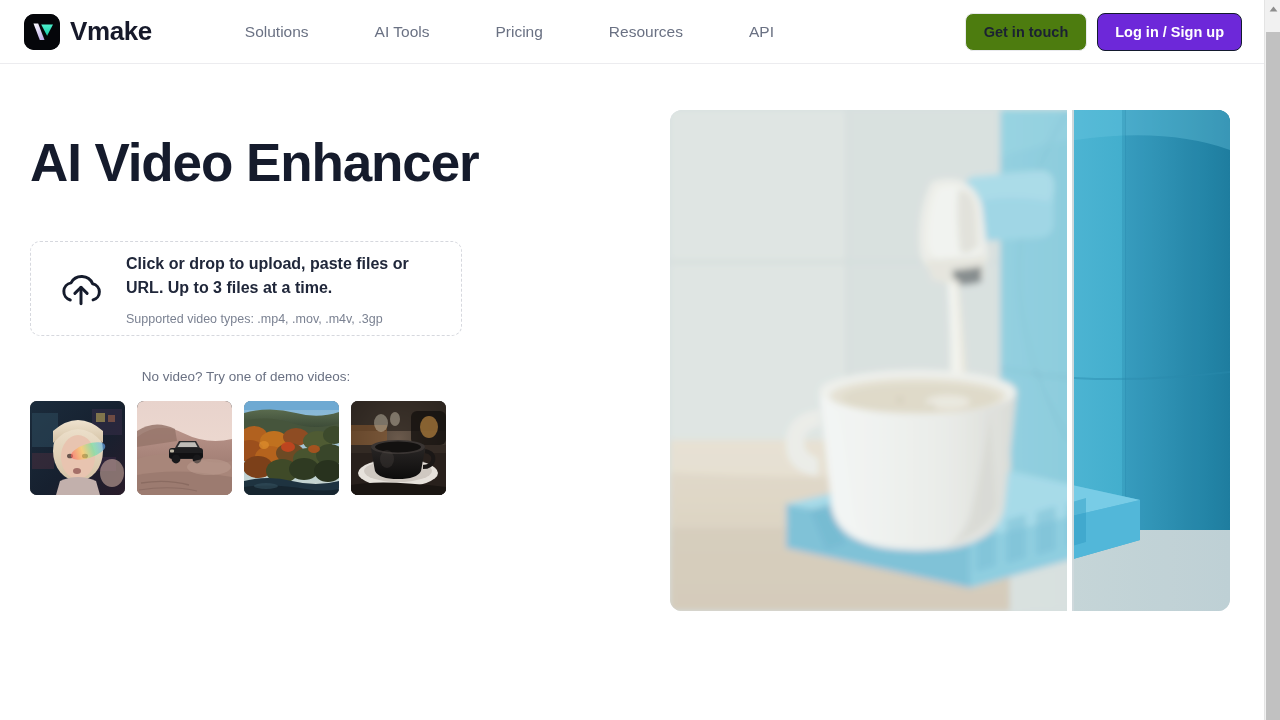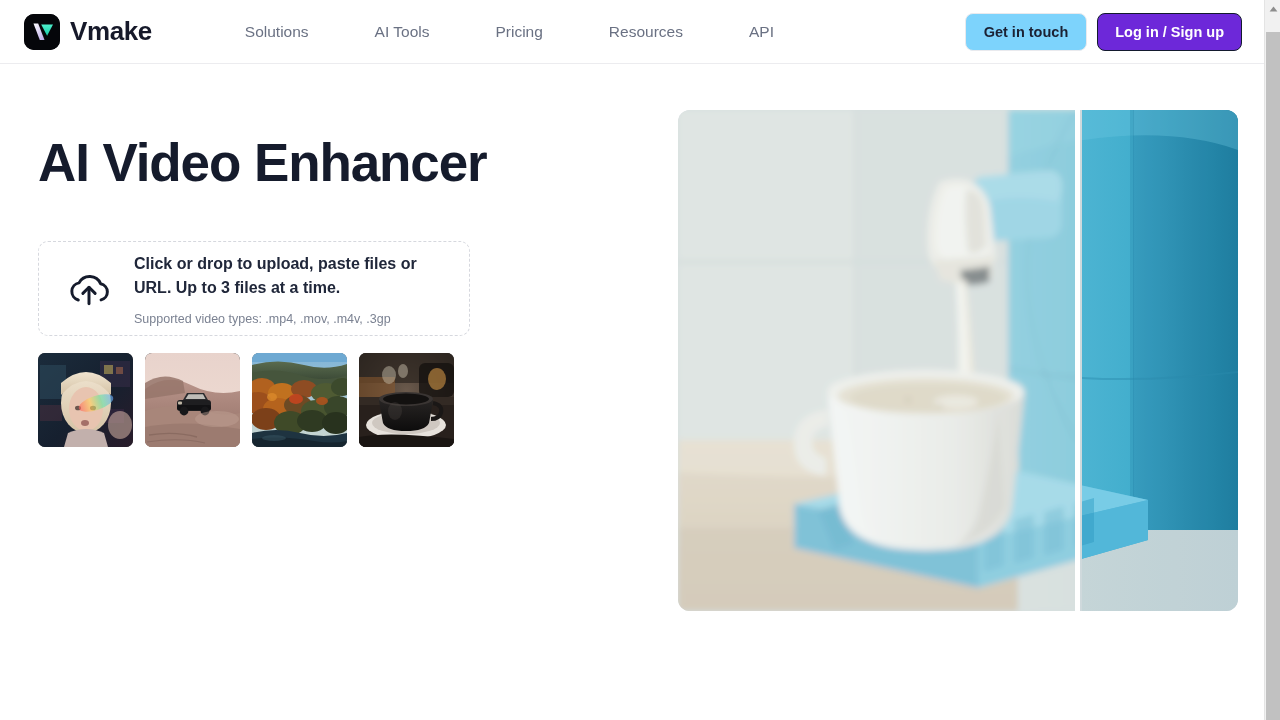--- a/index.html
+++ b/index.html
@@ -90,37 +90,37 @@
     font-weight: 600;
     border-radius: 8px;
     cursor: pointer;
     white-space: nowrap;
     line-height: 1;
   }
 
   .btn-ghost {
     height: 38px;
     padding: 0 18px;
-    background: #7dd3fc;
+    background: #4d7c0f;
     border: 1px solid #e9eaee;
     color: #1b2133;
   }
 
   .btn-primary {
     height: 38px;
     padding: 0 17px;
     background: #6d28d9;
     border: 1px solid #131a2e;
     color: #ffffff;
   }
 
   
   .content {
     position: absolute;
-    top: 64px; left: 8px;
+    top: 64px; left: 0;
     width: 1264px;
     height: 656px;
   }
 
   .left-col {
     position: absolute;
     left: 30px;
     top: 70px;
     width: 600px;
   }
@@ -300,20 +300,21 @@
             <path d="M24 39.5 L24 22.5"></path>
             <path d="M17.6 28.6 L24 22.2 L30.4 28.6"></path>
           </svg>
         </span>
         <div class="dz-text">
           <div class="dz-title">Click or drop to upload, paste files or URL. Up to 3 files at a time.</div>
           <div class="dz-note">Supported video types: .mp4, .mov, .m4v, .3gp</div>
         </div>
       </div>
 
+      <div class="demo-label">No video? Try one of demo videos:</div>
 
       <div class="demo-row">
 
         <div class="demo-thumb">
           <svg viewBox="0 0 95 94" preserveAspectRatio="xMidYMid slice" aria-hidden="true">
             <defs>
               <linearGradient id="d1bg" x1="0" y1="0" x2="1" y2="1">
                 <stop offset="0%" stop-color="#1b2c3c"></stop>
                 <stop offset="55%" stop-color="#16202f"></stop>
                 <stop offset="100%" stop-color="#2a1c2a"></stop>

